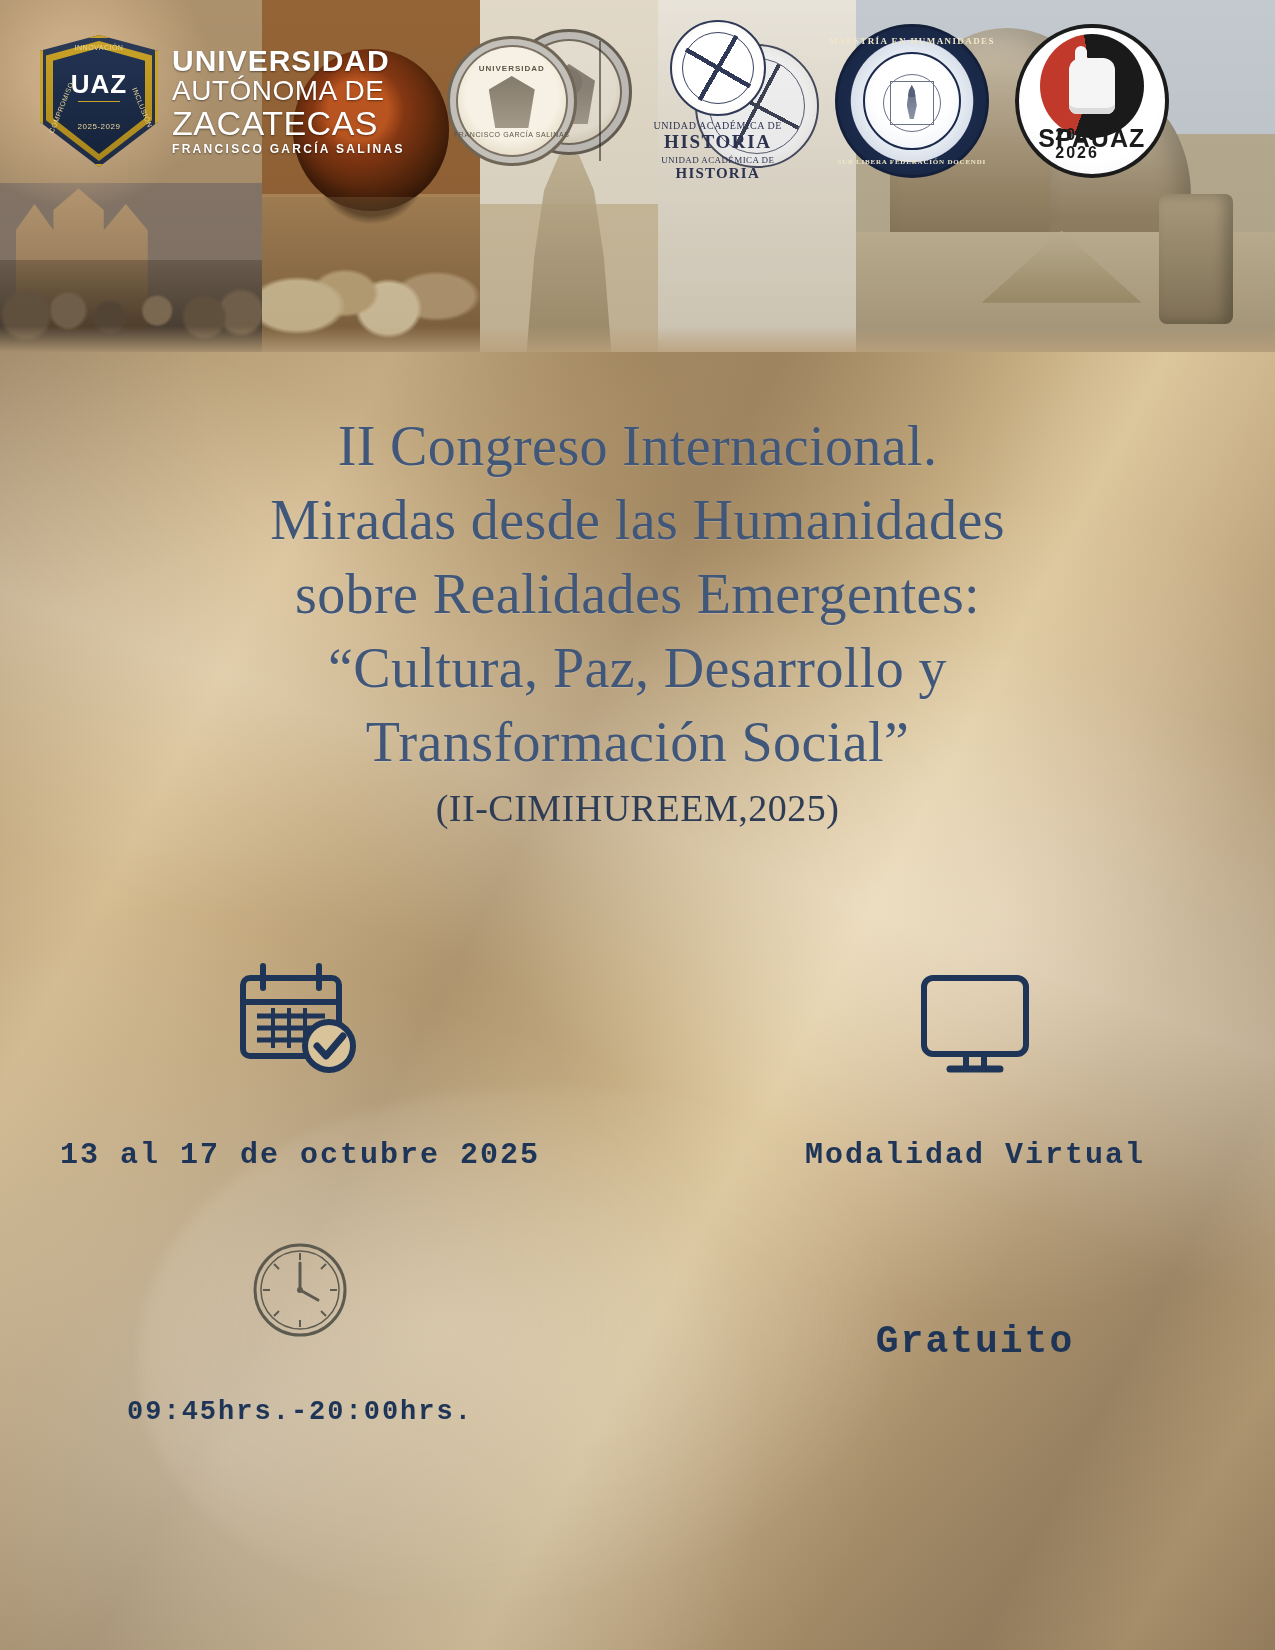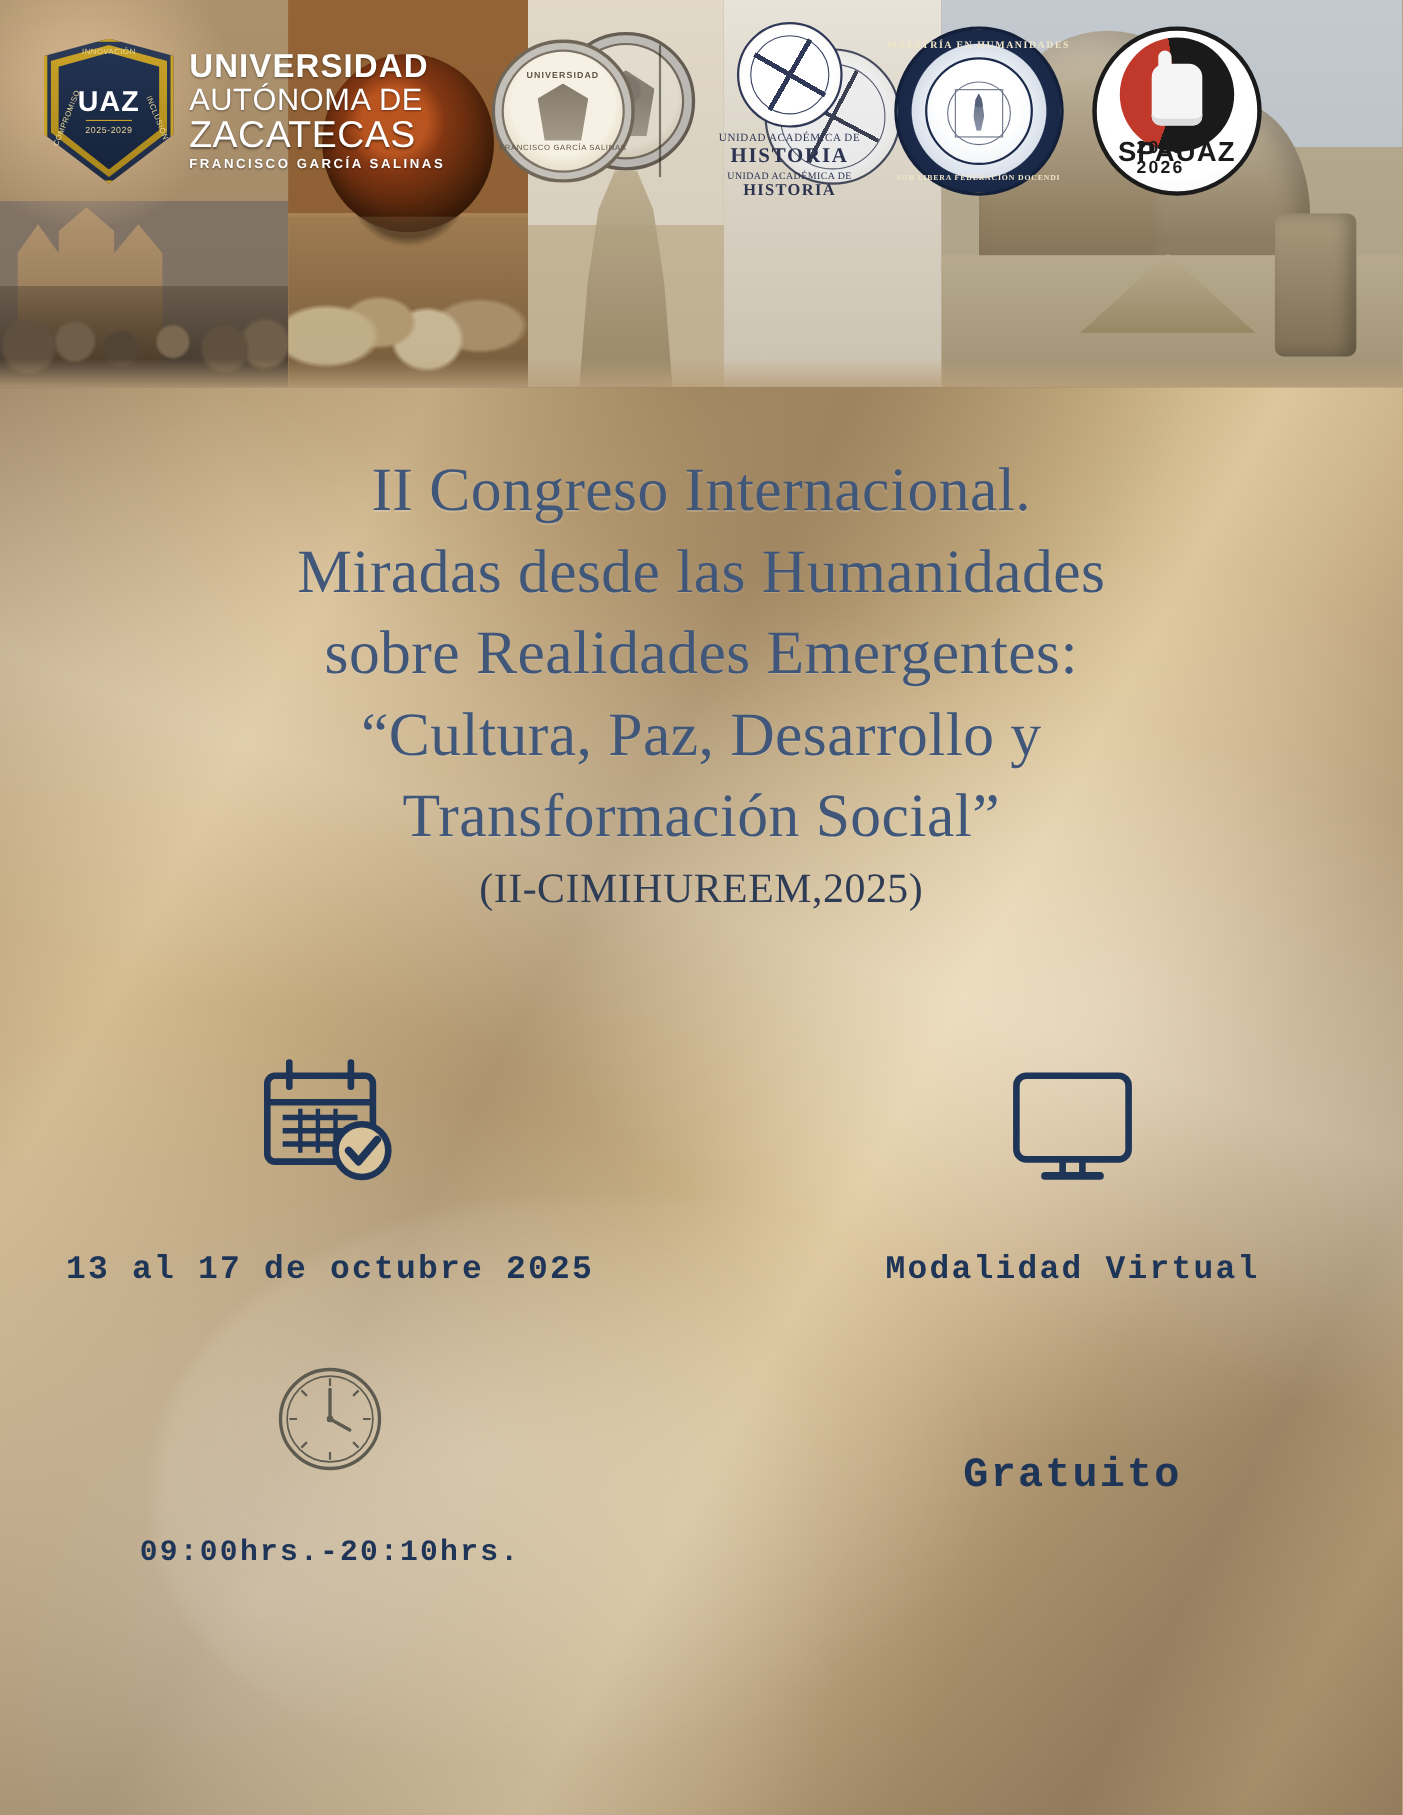--- a/index.html
+++ b/index.html
@@ -272,21 +272,21 @@
     color:#f3e6c0;
   }
   .crest-uaz {
     font-family:"Liberation Sans", sans-serif;
     font-weight:bold; font-size:26px; letter-spacing:1px; color:#ffffff;
     line-height:1;
   }
   .crest-years {
     font-family:"Liberation Sans", sans-serif;
     font-size:8px; letter-spacing:.5px; color:#e9d79a; margin-top:4px;
-    border-top:1px solid #c9a227; padding-top:4px;
+    border-top:1px solid #c9a227; padding-top:20px;
   }
   .crest-word {
     position:absolute;
     font-family:"Liberation Sans", sans-serif;
     font-size:7px; color:#e9d79a; letter-spacing:.5px; white-space:nowrap;
   }
   .cw-top { top:9px; left:50%; transform:translateX(-50%); }
   .cw-left { left:-6px; top:52%; transform:rotate(-68deg); }
   .cw-right { right:-6px; top:52%; transform:rotate(68deg); }
 
@@ -352,20 +352,21 @@
       linear-gradient(90deg, rgba(0,0,0,0) 47%, #2f3856 47% 53%, rgba(0,0,0,0) 53%),
       linear-gradient(0deg, rgba(0,0,0,0) 47%, #2f3856 47% 53%, rgba(0,0,0,0) 53%);
   }
   .hist-t1 { font-family:"Liberation Serif", serif; font-size:10px; letter-spacing:.6px; margin-top:4px; }
   .hist-t2 { font-family:"Liberation Serif", serif; font-size:19px; font-weight:bold; letter-spacing:1.6px; }
   .hist-t3 { font-family:"Liberation Serif", serif; font-size:9px; letter-spacing:.4px; margin-top:2px; }
   .hist-t4 { font-family:"Liberation Serif", serif; font-size:15px; font-weight:bold; letter-spacing:1.2px; }
 
   
   .logo-maestria {
+    margin-left: 22px;
     width: 148px; height: 148px; border-radius: 50%;
     background:
       radial-gradient(circle at 50% 50%, #eef2f7 0 40%, #d9e0ea 58%, #1b2a4a 59%, #16233f 100%);
     border: 3px solid #14203a;
     position: relative;
     display:flex; align-items:center; justify-content:center;
   }
   .maestria-core {
     width: 94px; height: 94px; border-radius:50%;
     background: radial-gradient(circle at 50% 42%, #ffffff 0 52%, #e7ecf3 100%);
@@ -648,21 +649,21 @@
             <line x1="86" y1="29" x2="81" y2="34"></line>
             <line x1="86" y1="81" x2="81" y2="76"></line>
             <line x1="34" y1="81" x2="39" y2="76"></line>
             <line x1="34" y1="29" x2="39" y2="34"></line>
           </g>
           <line x1="60" y1="55" x2="60" y2="28" stroke-width="3" stroke-linecap="round"></line>
           <line x1="60" y1="55" x2="78" y2="65" stroke-width="3" stroke-linecap="round"></line>
           <circle cx="60" cy="55" r="3" fill="#5d5a50" stroke="none"></circle>
         </svg>
       </div>
-      <div class="label">09:00hrs.-20:10hrs.</div>
+      <div class="label">09:45hrs.-20:00hrs.</div>
     </div>
 
     <div class="cell cell-free">
       <div class="label">Gratuito</div>
     </div>
 
   </div>
 
 </div>
 

